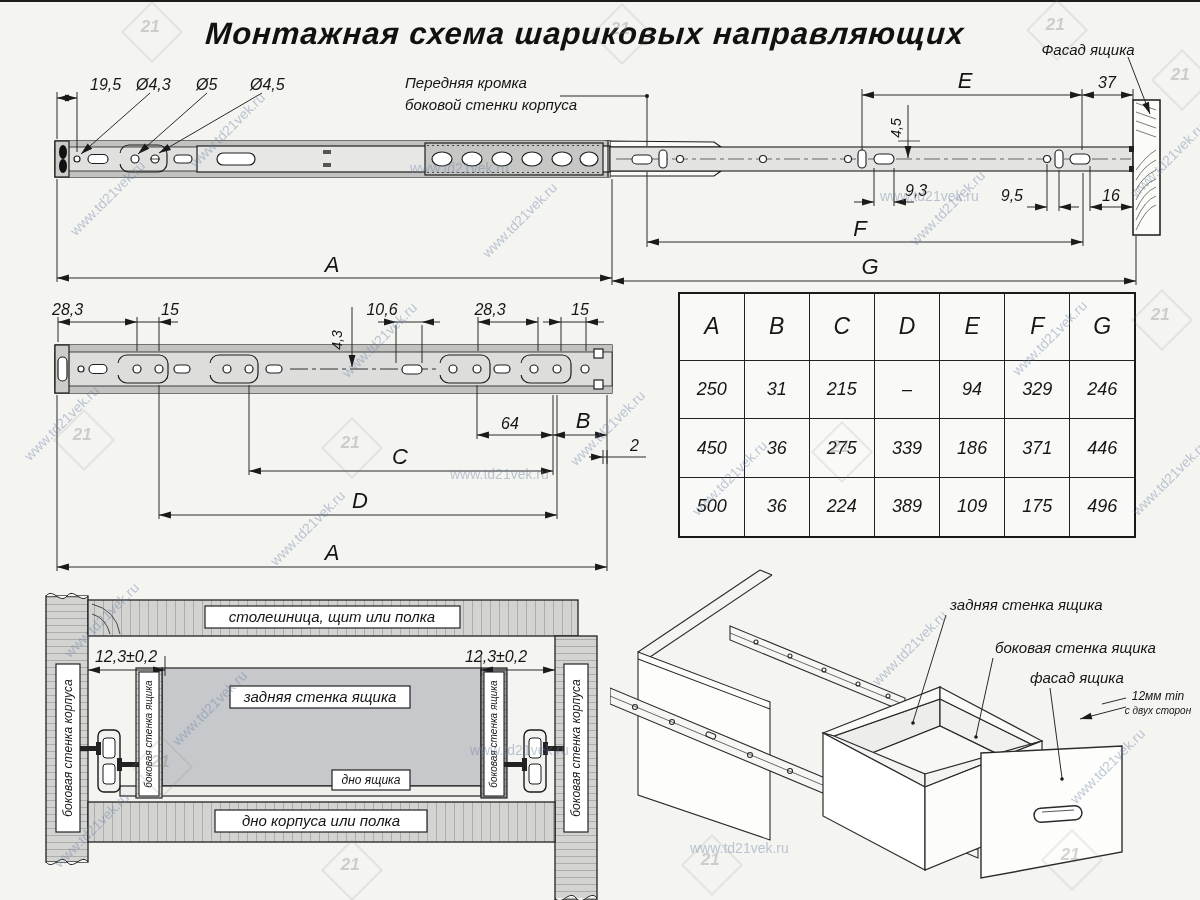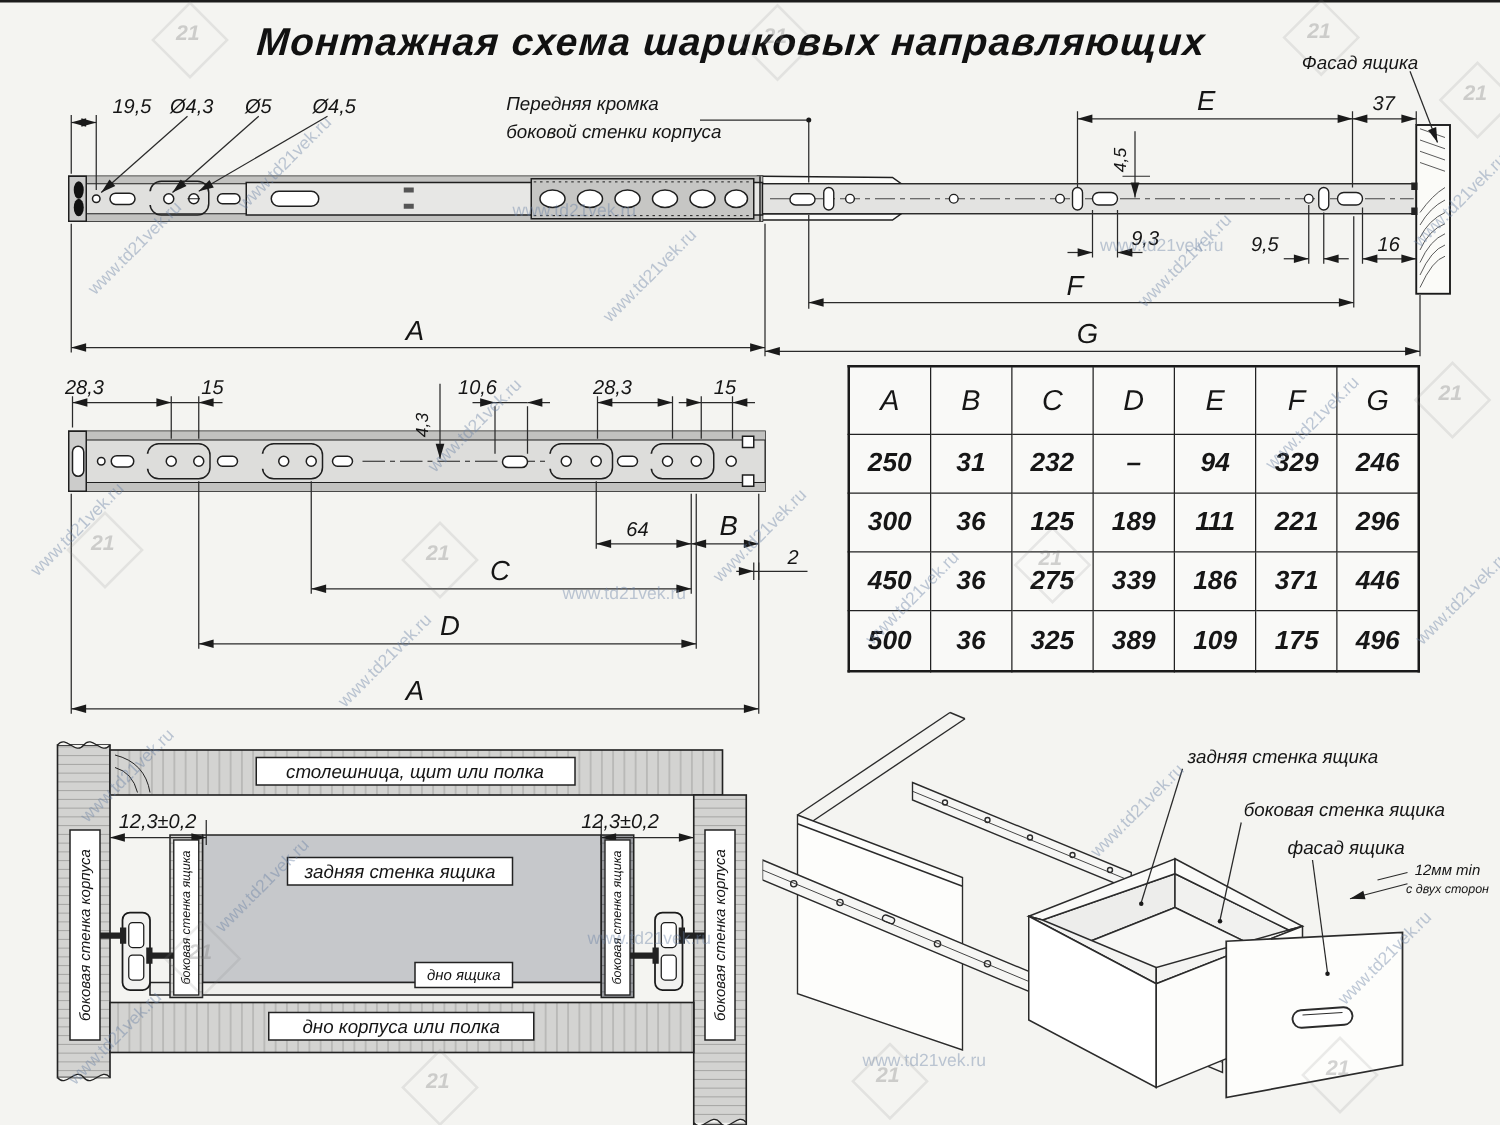--- a/index.html
+++ b/index.html
@@ -17,21 +17,21 @@
   .lbl{font-size:15px;}
   .lblS{font-size:12px;}
   .lblXS{font-size:10px;}
   
   .dims-table{position:absolute;left:678px;top:292px;width:458px;height:246px;
       border-collapse:collapse;table-layout:fixed;background:rgba(252,252,250,.65);}
   .dims-table th,.dims-table td{border:1.6px solid #222;text-align:center;
       font-style:italic;color:#161616;padding:0;}
   .dims-table{border:2.4px solid #1a1a1a;}
   .dims-table th{font-size:23px;font-weight:normal;height:33px;}
-  .dims-table td{font-size:21px;height:29px;font-weight:bold;}
+  .dims-table td{font-size:18px;height:29px;}
   
   .wm{position:absolute;color:rgba(105,128,165,.42);font-size:14px;
       pointer-events:none;white-space:nowrap;z-index:9;}
   .wm.d{transform:rotate(-45deg);}
   .logo{position:absolute;width:40px;height:40px;border:2px solid rgba(130,130,130,.45);
         transform:rotate(45deg);opacity:.35;z-index:9;pointer-events:none;}
   .logo span{position:absolute;left:6px;top:8px;transform:rotate(-45deg);
         font-size:17px;font-weight:bold;font-style:italic;color:rgba(120,120,120,.9);}
 </style>
 </head>
@@ -276,48 +276,39 @@
     <th>B</th>
     <th>C</th>
     <th>D</th>
     <th>E</th>
     <th>F</th>
     <th>G</th>
   </tr>
   <tr>
     <td>250</td>
         <td>31</td>
-        <td>232</td>
+        <td>215</td>
         <td>–</td>
         <td>94</td>
         <td>329</td>
         <td>246</td>
-  </tr>
-  <tr>
-    <td>300</td>
-        <td>36</td>
-        <td>125</td>
-        <td>189</td>
-        <td>111</td>
-        <td>221</td>
-        <td>296</td>
   </tr>
   <tr>
     <td>450</td>
         <td>36</td>
         <td>275</td>
         <td>339</td>
         <td>186</td>
         <td>371</td>
         <td>446</td>
   </tr>
   <tr>
     <td>500</td>
         <td>36</td>
-        <td>325</td>
+        <td>224</td>
         <td>389</td>
         <td>109</td>
         <td>175</td>
         <td>496</td>
   </tr>
 </tbody>
   </table>
 
 <svg class="fig" style="left:0;top:580px;" width="660" height="320" viewBox="0 0 660 320">
   <defs>

